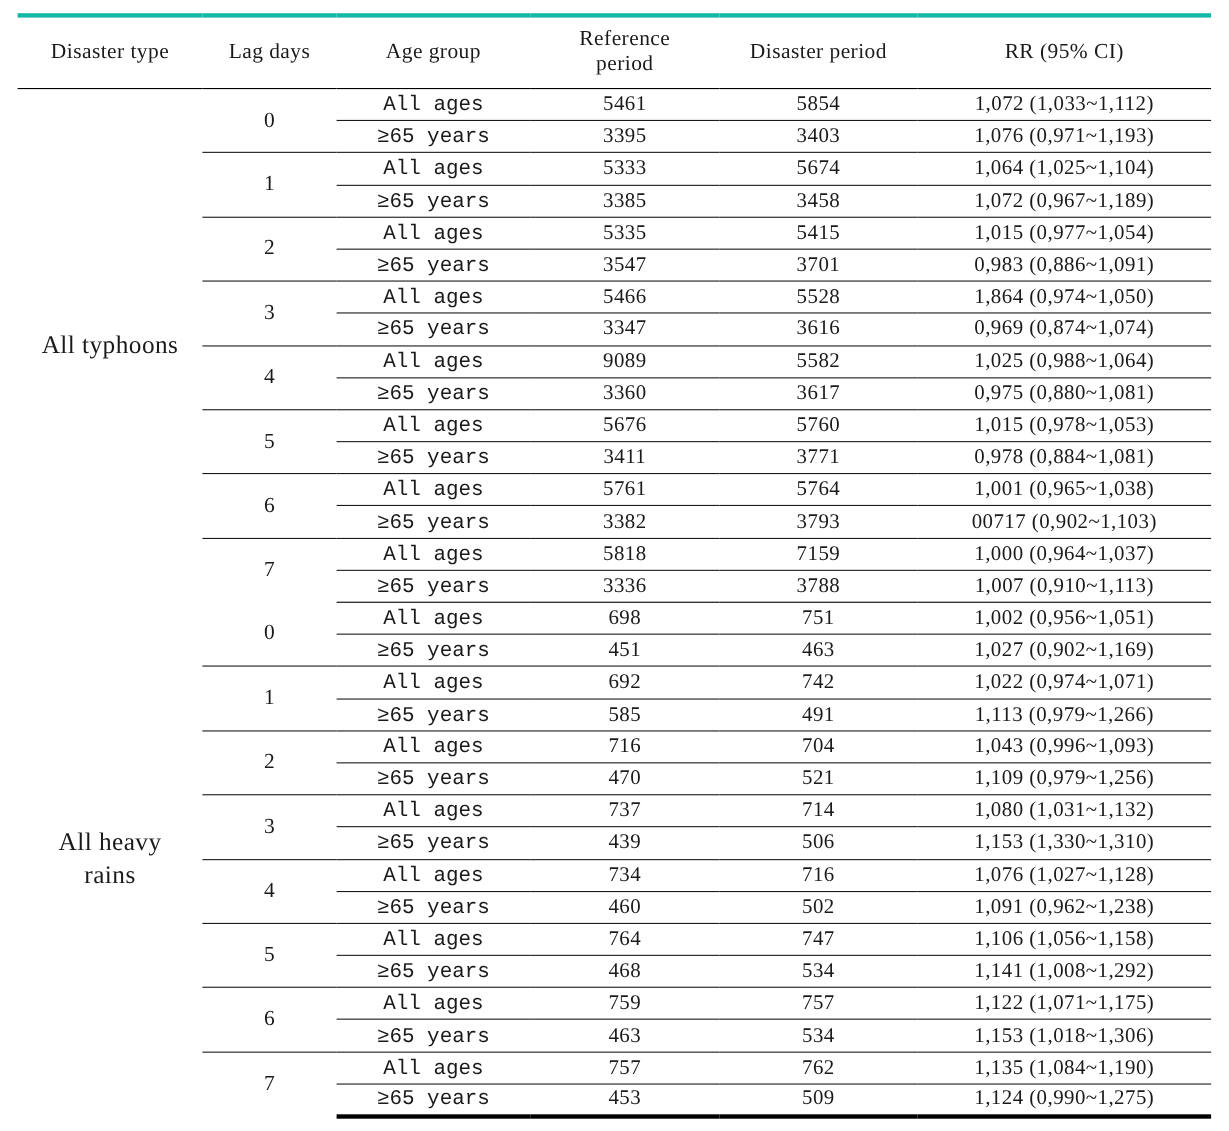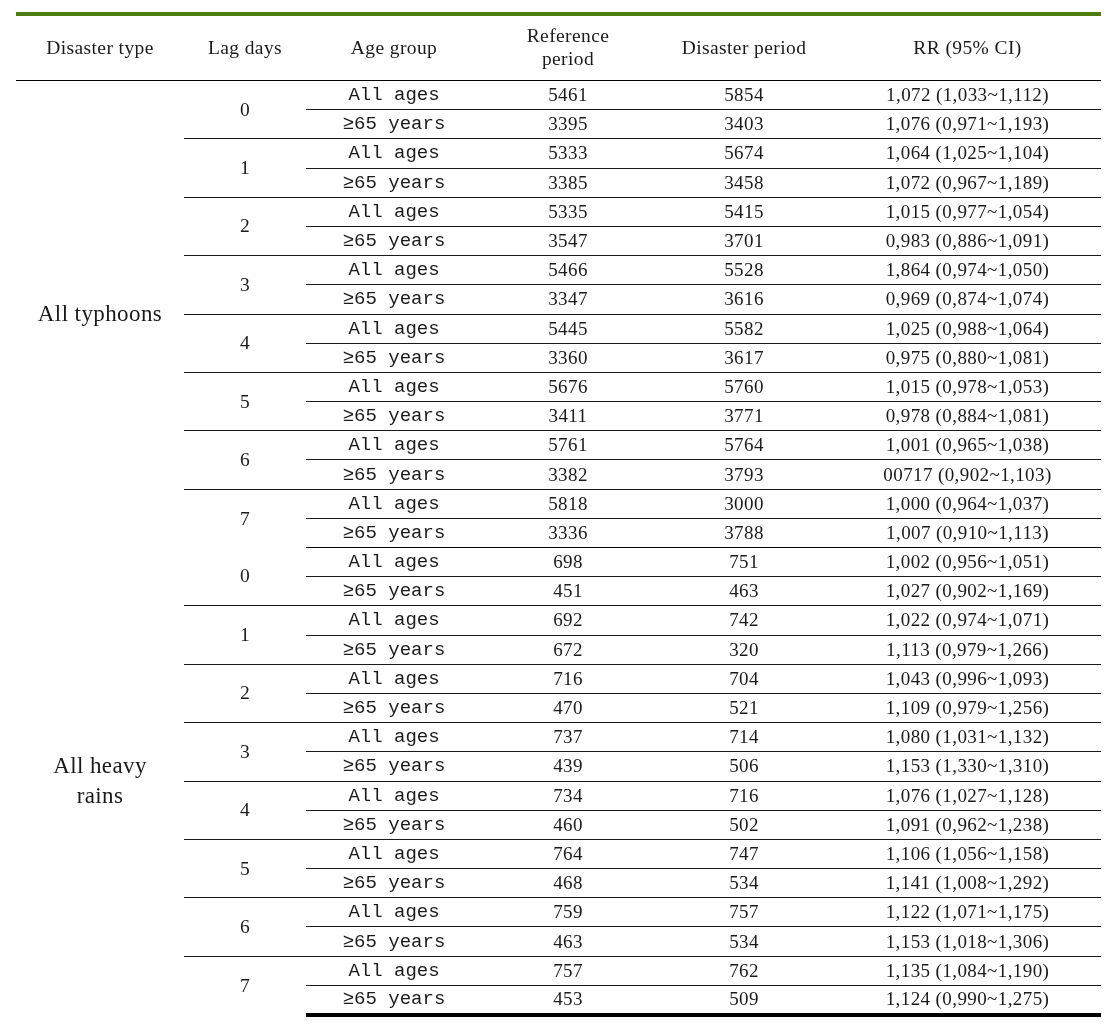--- a/index.html
+++ b/index.html
@@ -47,21 +47,21 @@
   }
 
   
   thead tr.head-row th {
     height: 62px;
     font-size: 19.5px;
     line-height: 1.18;
     padding-bottom: 2px;
   }
   thead tr.head-row {
-    border-top: 4px solid #4d7c0f;
+    border-top: 4px solid #14b8a6;
     border-bottom: 1.6px solid #000;
   }
   .hdr-two-line { display: block; }
 
   
   tbody tr.data-row { height: 29.2px; }
   tbody td.cell-value { font-size: 19px; }
 
   
   tr.row-allages td.rule-part { border-bottom: 1.4px solid #1a1a1a; }
@@ -161,21 +161,21 @@
         </tr>
         <tr class="data-row row-elderly group-end">
           <td class="cell-value age-cell rule-group"><span class="age-ge">≥65 years</span></td>
           <td class="cell-value rule-group">3347</td>
           <td class="cell-value rule-group">3616</td>
           <td class="cell-value rule-group">0,969 (0,874~1,074)</td>
         </tr>
         <tr class="data-row row-allages">
           <td class="lag-cell" rowspan="2" style="border-bottom: 1.4px solid rgb(26, 26, 26);">4</td>
           <td class="cell-value age-cell rule-part"><span class="age-ge">All ages</span></td>
-          <td class="cell-value rule-part">5445</td>
+          <td class="cell-value rule-part">9089</td>
           <td class="cell-value rule-part">5582</td>
           <td class="cell-value rule-part">1,025 (0,988~1,064)</td>
         </tr>
         <tr class="data-row row-elderly group-end">
           <td class="cell-value age-cell rule-group"><span class="age-ge">≥65 years</span></td>
           <td class="cell-value rule-group">3360</td>
           <td class="cell-value rule-group">3617</td>
           <td class="cell-value rule-group">0,975 (0,880~1,081)</td>
         </tr>
         <tr class="data-row row-allages">
@@ -201,21 +201,21 @@
         <tr class="data-row row-elderly group-end">
           <td class="cell-value age-cell rule-group"><span class="age-ge">≥65 years</span></td>
           <td class="cell-value rule-group">3382</td>
           <td class="cell-value rule-group">3793</td>
           <td class="cell-value rule-group">00717 (0,902~1,103)</td>
         </tr>
         <tr class="data-row row-allages">
           <td class="lag-cell" rowspan="2">7</td>
           <td class="cell-value age-cell rule-part"><span class="age-ge">All ages</span></td>
           <td class="cell-value rule-part">5818</td>
-          <td class="cell-value rule-part">3000</td>
+          <td class="cell-value rule-part">7159</td>
           <td class="cell-value rule-part">1,000 (0,964~1,037)</td>
         </tr>
         <tr class="data-row row-elderly section-end">
           <td class="cell-value age-cell"><span class="age-ge">≥65 years</span></td>
           <td class="cell-value">3336</td>
           <td class="cell-value">3788</td>
           <td class="cell-value">1,007 (0,910~1,113)</td>
         </tr>
         <tr class="data-row row-allages">
           <td class="disaster-cell" rowspan="16">
@@ -236,22 +236,22 @@
         </tr>
         <tr class="data-row row-allages">
           <td class="lag-cell" rowspan="2" style="border-bottom: 1.4px solid rgb(26, 26, 26);">1</td>
           <td class="cell-value age-cell rule-part"><span class="age-ge">All ages</span></td>
           <td class="cell-value rule-part">692</td>
           <td class="cell-value rule-part">742</td>
           <td class="cell-value rule-part">1,022 (0,974~1,071)</td>
         </tr>
         <tr class="data-row row-elderly group-end">
           <td class="cell-value age-cell rule-group"><span class="age-ge">≥65 years</span></td>
-          <td class="cell-value rule-group">672</td>
-          <td class="cell-value rule-group">320</td>
+          <td class="cell-value rule-group">585</td>
+          <td class="cell-value rule-group">491</td>
           <td class="cell-value rule-group">1,113 (0,979~1,266)</td>
         </tr>
         <tr class="data-row row-allages">
           <td class="lag-cell" rowspan="2" style="border-bottom: 1.4px solid rgb(26, 26, 26);">2</td>
           <td class="cell-value age-cell rule-part"><span class="age-ge">All ages</span></td>
           <td class="cell-value rule-part">716</td>
           <td class="cell-value rule-part">704</td>
           <td class="cell-value rule-part">1,043 (0,996~1,093)</td>
         </tr>
         <tr class="data-row row-elderly group-end">

